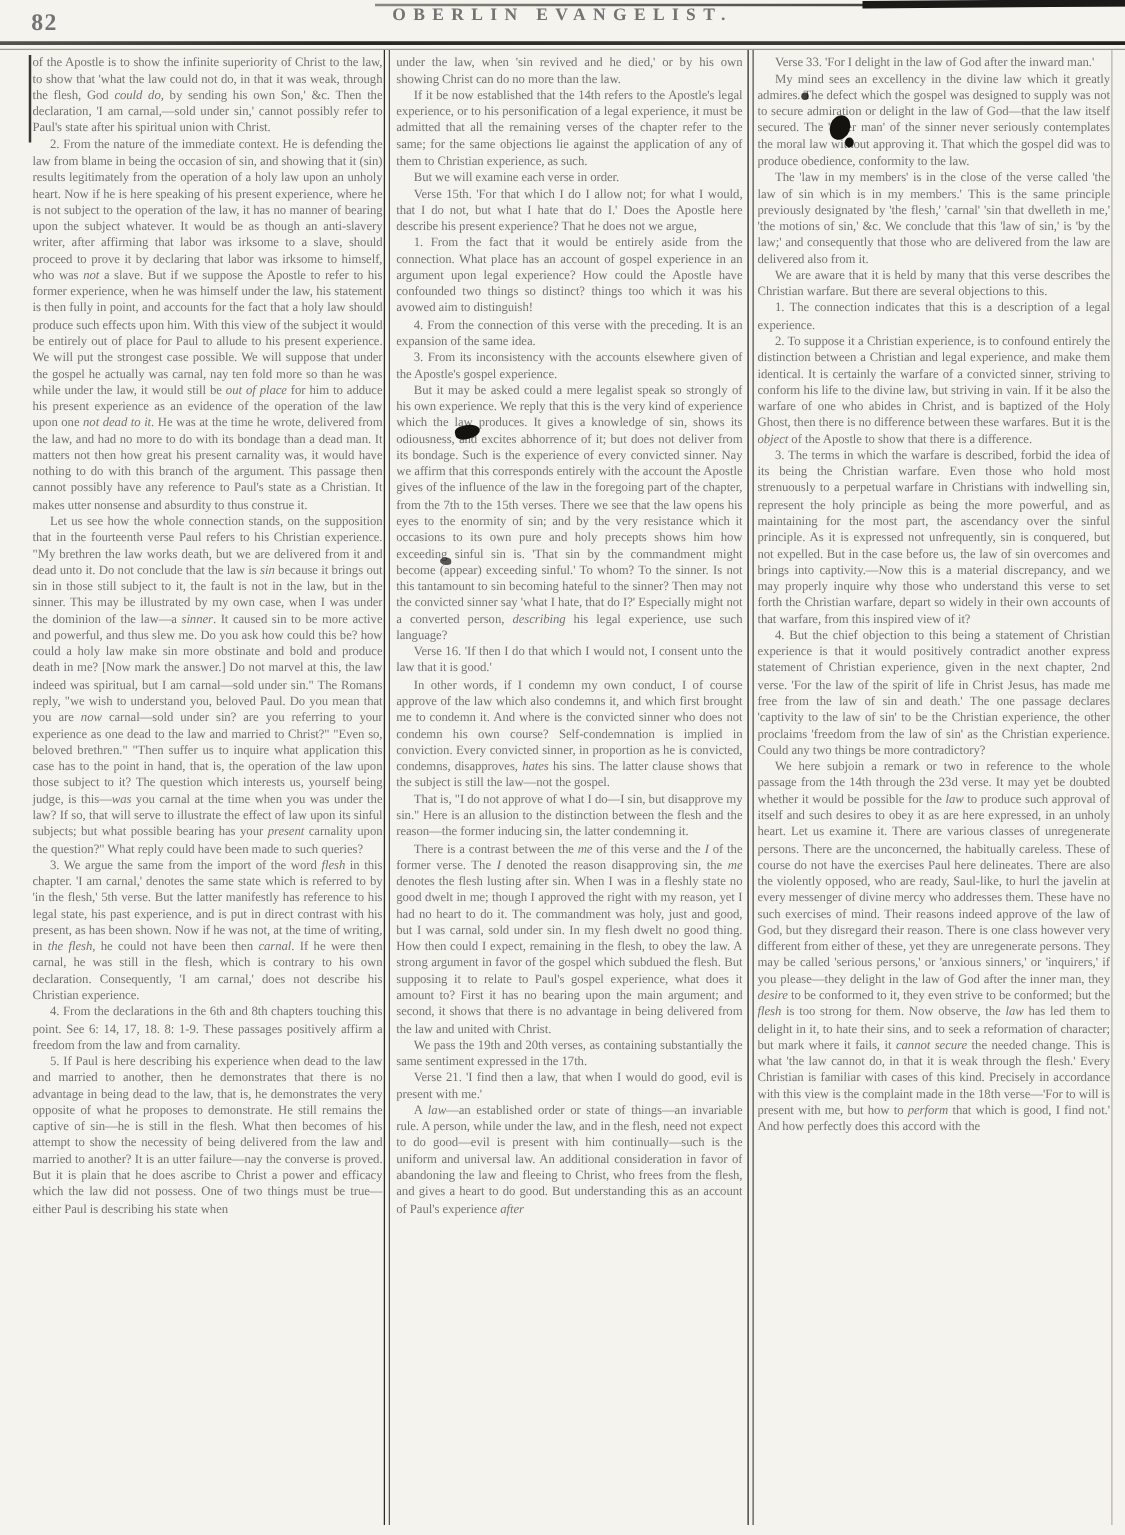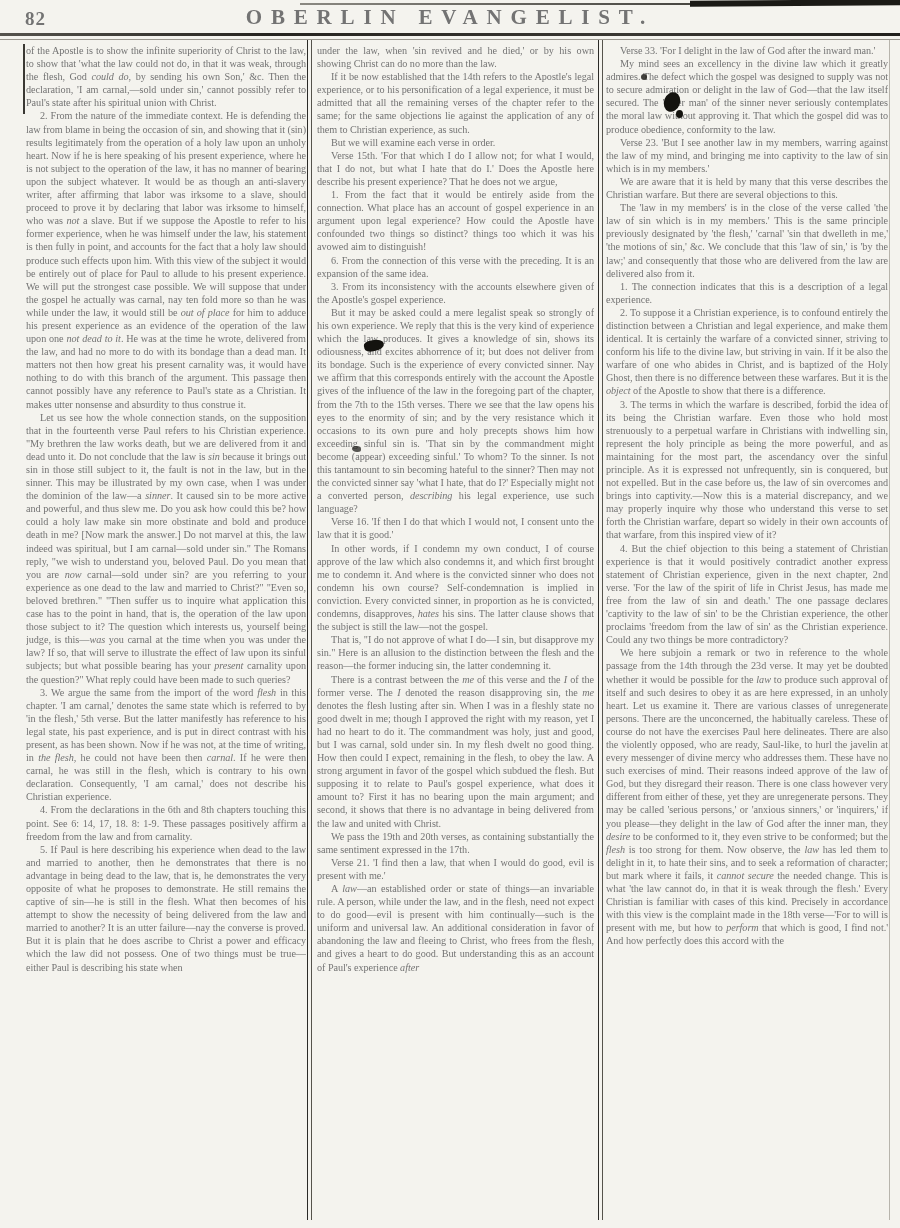--- a/index.html
+++ b/index.html
@@ -5,21 +5,21 @@
   html,body{margin:0;padding:0;background:#d8d6d0;}
   .page{
     position:relative;width:900px;height:1228px;overflow:hidden;
     background:#f4f3ee;color:#737373;
     font-family:"Liberation Serif","DejaVu Serif",serif;
   }
   
   .pageno{position:absolute;left:25px;top:8px;font-size:19px;font-weight:bold;letter-spacing:1px;}
   .masthead{
     position:absolute;left:0;right:0;top:5px;margin:0;text-align:center;
-    font-size:21px;font-weight:bold;letter-spacing:0.42em;white-space:nowrap;
+    font-size:14px;font-weight:bold;letter-spacing:0.42em;white-space:nowrap;
   }
   
   .rule{position:absolute;background:#2e2d2a;}
   .rule-top{left:300px;top:3px;width:600px;height:2px;background:linear-gradient(to right,#8a8881,#24231f);}
   .rule-head{left:0;top:33px;width:900px;height:2.5px;background:linear-gradient(to right,#55534d,#262420 30%,#3a3833 70%,#201f1b);}
   .rule-head2{left:0;top:39px;width:900px;height:1px;background:#9a978f;}
   .vrule{position:absolute;top:40px;height:1180px;width:3px;border-left:1px solid #2b2a27;border-right:1px solid #55534c;}
   .vrule.v1{left:307px;}
   .vrule.v2{left:598px;}
   .edge-r{position:absolute;left:889px;top:40px;height:1180px;width:1px;background:#b7b4ac;}
@@ -66,38 +66,37 @@
       <p>4. From the declarations in the 6th and 8th chapters touching this point. See 6: 14, 17, 18. 8: 1-9. These passages positively affirm a freedom from the law and from carnality.</p>
       <p>5. If Paul is here describing his experience when dead to the law and married to another, then he demonstrates that there is no advantage in being dead to the law, that is, he demonstrates the very opposite of what he proposes to demonstrate. He still remains the captive of sin—he is still in the flesh. What then becomes of his attempt to show the necessity of being delivered from the law and married to another? It is an utter failure—nay the converse is proved. But it is plain that he does ascribe to Christ a power and efficacy which the law did not possess. One of two things must be true—either Paul is describing his state when</p>
     </div>
   <div class="vrule v1"></div>
   <div class="col c2">
       <p class="cont">under the law, when 'sin revived and he died,' or by his own showing Christ can do no more than the law.</p>
       <p>If it be now established that the 14th refers to the Apostle's legal experience, or to his personification of a legal experience, it must be admitted that all the remaining verses of the chapter refer to the same; for the same objections lie against the application of any of them to Christian experience, as such.</p>
       <p>But we will examine each verse in order.</p>
       <p>Verse 15th. 'For that which I do I allow not; for what I would, that I do not, but what I hate that do I.' Does the Apostle here describe his present experience? That he does not we argue,</p>
       <p>1. From the fact that it would be entirely aside from the connection. What place has an account of gospel experience in an argument upon legal experience? How could the Apostle have confounded two things so distinct? things too which it was his avowed aim to distinguish!</p>
-      <p>6. From the connection of this verse with the preceding. It is an expansion of the same idea.</p>
+      <p>4. From the connection of this verse with the preceding. It is an expansion of the same idea.</p>
       <p>3. From its inconsistency with the accounts elsewhere given of the Apostle's gospel experience.</p>
       <p>But it may be asked could a mere legalist speak so strongly of his own experience. We reply that this is the very kind of experience which the law produces. It gives a knowledge of sin, shows its odiousness, and excites abhorrence of it; but does not deliver from its bondage. Such is the experience of every convicted sinner. Nay we affirm that this corresponds entirely with the account the Apostle gives of the influence of the law in the foregoing part of the chapter, from the 7th to the 15th verses. There we see that the law opens his eyes to the enormity of sin; and by the very resistance which it occasions to its own pure and holy precepts shows him how exceeding sinful sin is. 'That sin by the commandment might become (appear) exceeding sinful.' To whom? To the sinner. Is not this tantamount to sin becoming hateful to the sinner? Then may not the convicted sinner say 'what I hate, that do I?' Especially might not a converted person, <i>describing</i> his legal experience, use such language?</p>
       <p>Verse 16. 'If then I do that which I would not, I consent unto the law that it is good.'</p>
       <p>In other words, if I condemn my own conduct, I of course approve of the law which also condemns it, and which first brought me to condemn it. And where is the convicted sinner who does not condemn his own course? Self-condemnation is implied in conviction. Every convicted sinner, in proportion as he is convicted, condemns, disapproves, <i>hates</i> his sins. The latter clause shows that the subject is still the law—not the gospel.</p>
       <p>That is, "I do not approve of what I do—I sin, but disapprove my sin." Here is an allusion to the distinction between the flesh and the reason—the former inducing sin, the latter condemning it.</p>
       <p>There is a contrast between the <i>me</i> of this verse and the <i>I</i> of the former verse. The <i>I</i> denoted the reason disapproving sin, the <i>me</i> denotes the flesh lusting after sin. When I was in a fleshly state no good dwelt in me; though I approved the right with my reason, yet I had no heart to do it. The commandment was holy, just and good, but I was carnal, sold under sin. In my flesh dwelt no good thing. How then could I expect, remaining in the flesh, to obey the law. A strong argument in favor of the gospel which subdued the flesh. But supposing it to relate to Paul's gospel experience, what does it amount to? First it has no bearing upon the main argument; and second, it shows that there is no advantage in being delivered from the law and united with Christ.</p>
       <p>We pass the 19th and 20th verses, as containing substantially the same sentiment expressed in the 17th.</p>
       <p>Verse 21. 'I find then a law, that when I would do good, evil is present with me.'</p>
       <p>A <i>law</i>—an established order or state of things—an invariable rule. A person, while under the law, and in the flesh, need not expect to do good—evil is present with him continually—such is the uniform and universal law. An additional consideration in favor of abandoning the law and fleeing to Christ, who frees from the flesh, and gives a heart to do good. But understanding this as an account of Paul's experience <i>after</i></p>
     </div>
   <div class="vrule v2"></div>
   <div class="col c3">
       <p>Verse 33. 'For I delight in the law of God after the inward man.'</p>
       <p>My mind sees an excellency in the divine law which it greatly admires. The defect which the gospel was designed to supply was not to secure admiration or delight in the law of God—that the law itself secured. The 'inner man' of the sinner never seriously contemplates the moral law without approving it. That which the gospel did was to produce obedience, conformity to the law.</p>
-      <p>Verse 23. 'But I see another law in my members, warring against the law of my mind, and bringing me into captivity to the law of sin which is in my members.'</p>
+      <p>The 'law in my members' is in the close of the verse called 'the law of sin which is in my members.' This is the same principle previously designated by 'the flesh,' 'carnal' 'sin that dwelleth in me,' 'the motions of sin,' &amp;c. We conclude that this 'law of sin,' is 'by the law;' and consequently that those who are delivered from the law are delivered also from it.</p>
       <p>We are aware that it is held by many that this verse describes the Christian warfare. But there are several objections to this.</p>
-      <p>The 'law in my members' is in the close of the verse called 'the law of sin which is in my members.' This is the same principle previously designated by 'the flesh,' 'carnal' 'sin that dwelleth in me,' 'the motions of sin,' &amp;c. We conclude that this 'law of sin,' is 'by the law;' and consequently that those who are delivered from the law are delivered also from it.</p>
       <p>1. The connection indicates that this is a description of a legal experience.</p>
       <p>2. To suppose it a Christian experience, is to confound entirely the distinction between a Christian and legal experience, and make them identical. It is certainly the warfare of a convicted sinner, striving to conform his life to the divine law, but striving in vain. If it be also the warfare of one who abides in Christ, and is baptized of the Holy Ghost, then there is no difference between these warfares. But it is the <i>object</i> of the Apostle to show that there is a difference.</p>
       <p>3. The terms in which the warfare is described, forbid the idea of its being the Christian warfare. Even those who hold most strenuously to a perpetual warfare in Christians with indwelling sin, represent the holy principle as being the more powerful, and as maintaining for the most part, the ascendancy over the sinful principle. As it is expressed not unfrequently, sin is conquered, but not expelled. But in the case before us, the law of sin overcomes and brings into captivity.—Now this is a material discrepancy, and we may properly inquire why those who understand this verse to set forth the Christian warfare, depart so widely in their own accounts of that warfare, from this inspired view of it?</p>
       <p>4. But the chief objection to this being a statement of Christian experience is that it would positively contradict another express statement of Christian experience, given in the next chapter, 2nd verse. 'For the law of the spirit of life in Christ Jesus, has made me free from the law of sin and death.' The one passage declares 'captivity to the law of sin' to be the Christian experience, the other proclaims 'freedom from the law of sin' as the Christian experience. Could any two things be more contradictory?</p>
       <p>We here subjoin a remark or two in reference to the whole passage from the 14th through the 23d verse. It may yet be doubted whether it would be possible for the <i>law</i> to produce such approval of itself and such desires to obey it as are here expressed, in an unholy heart. Let us examine it. There are various classes of unregenerate persons. There are the unconcerned, the habitually careless. These of course do not have the exercises Paul here delineates. There are also the violently opposed, who are ready, Saul-like, to hurl the javelin at every messenger of divine mercy who addresses them. These have no such exercises of mind. Their reasons indeed approve of the law of God, but they disregard their reason. There is one class however very different from either of these, yet they are unregenerate persons. They may be called 'serious persons,' or 'anxious sinners,' or 'inquirers,' if you please—they delight in the law of God after the inner man, they <i>desire</i> to be conformed to it, they even strive to be conformed; but the <i>flesh</i> is too strong for them. Now observe, the <i>law</i> has led them to delight in it, to hate their sins, and to seek a reformation of character; but mark where it fails, it <i>cannot secure</i> the needed change. This is what 'the law cannot do, in that it is weak through the flesh.' Every Christian is familiar with cases of this kind. Precisely in accordance with this view is the complaint made in the 18th verse—'For to will is present with me, but how to <i>perform</i> that which is good, I find not.' And how perfectly does this accord with the</p>
     </div>
 
   <div class="edge-r"></div>
   <div class="edge-l"></div>
 

